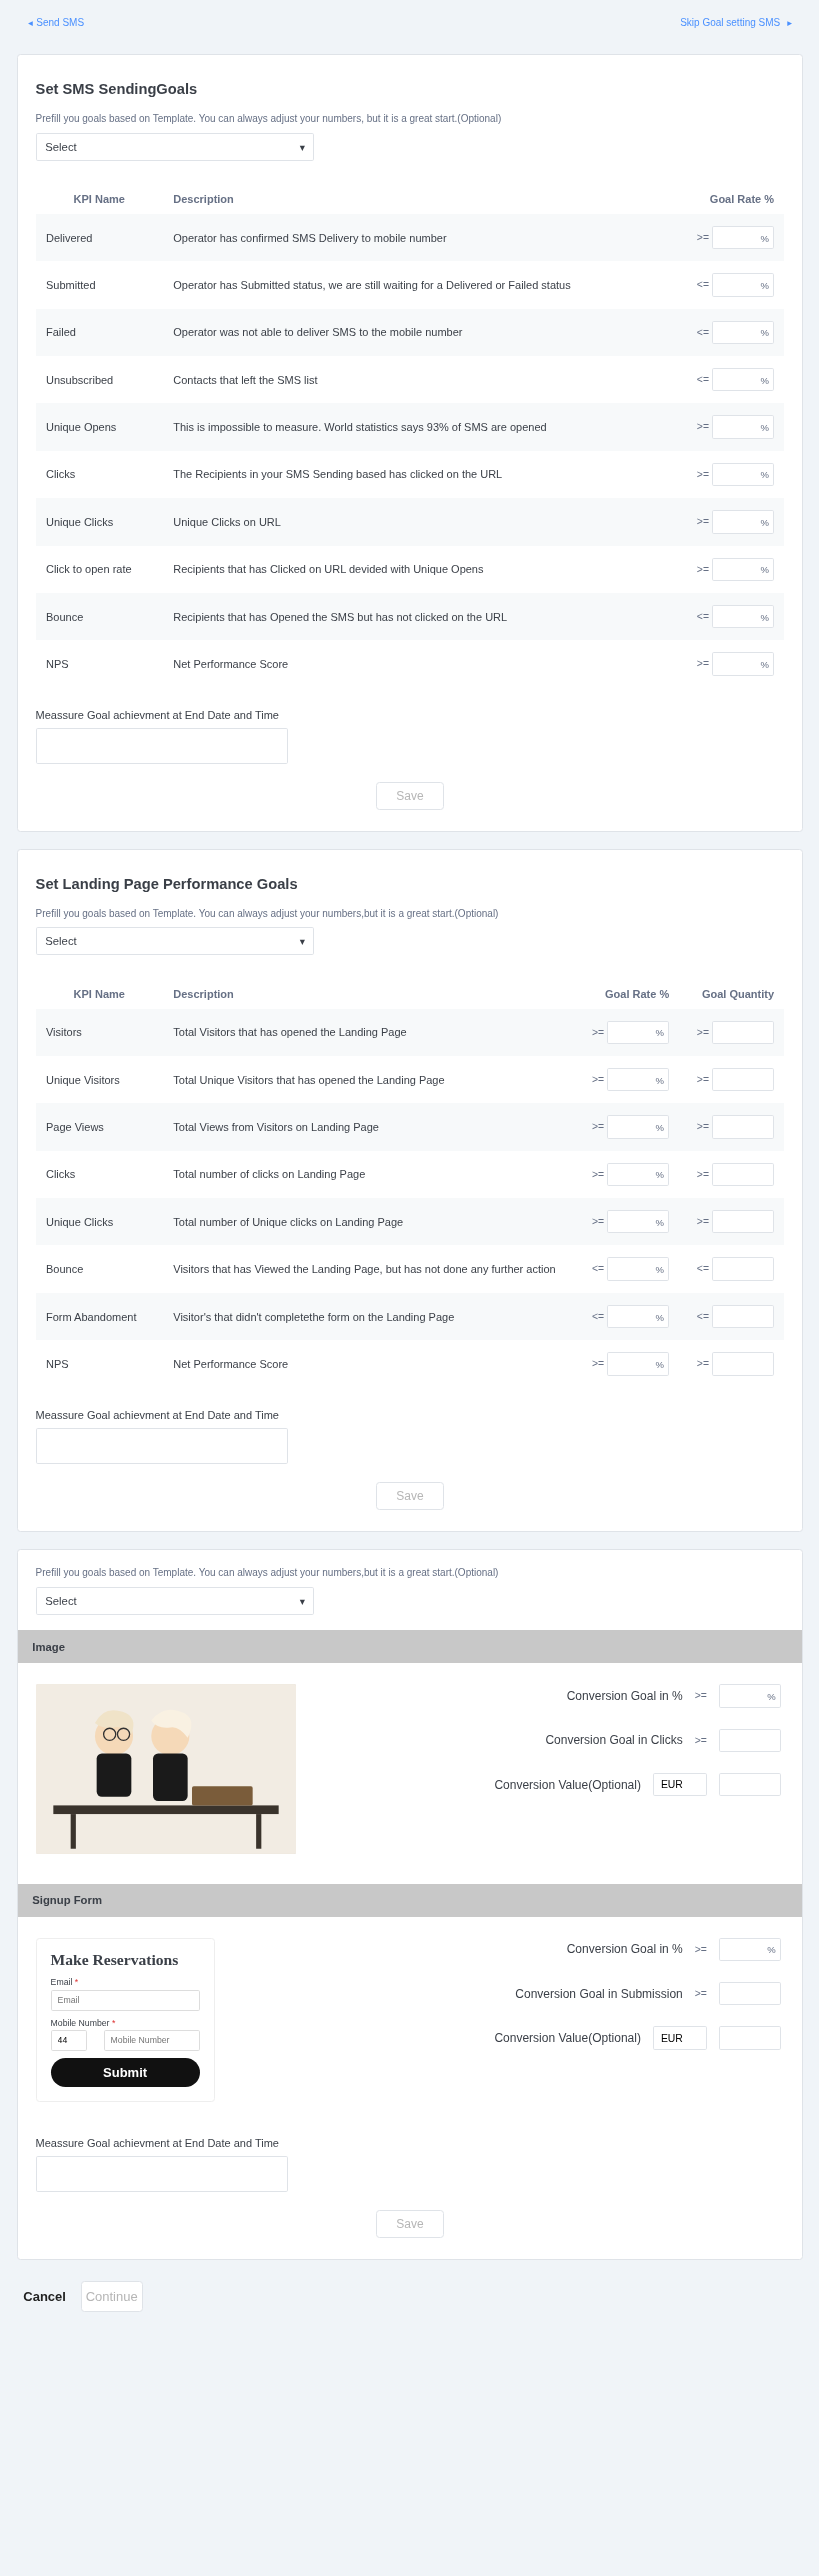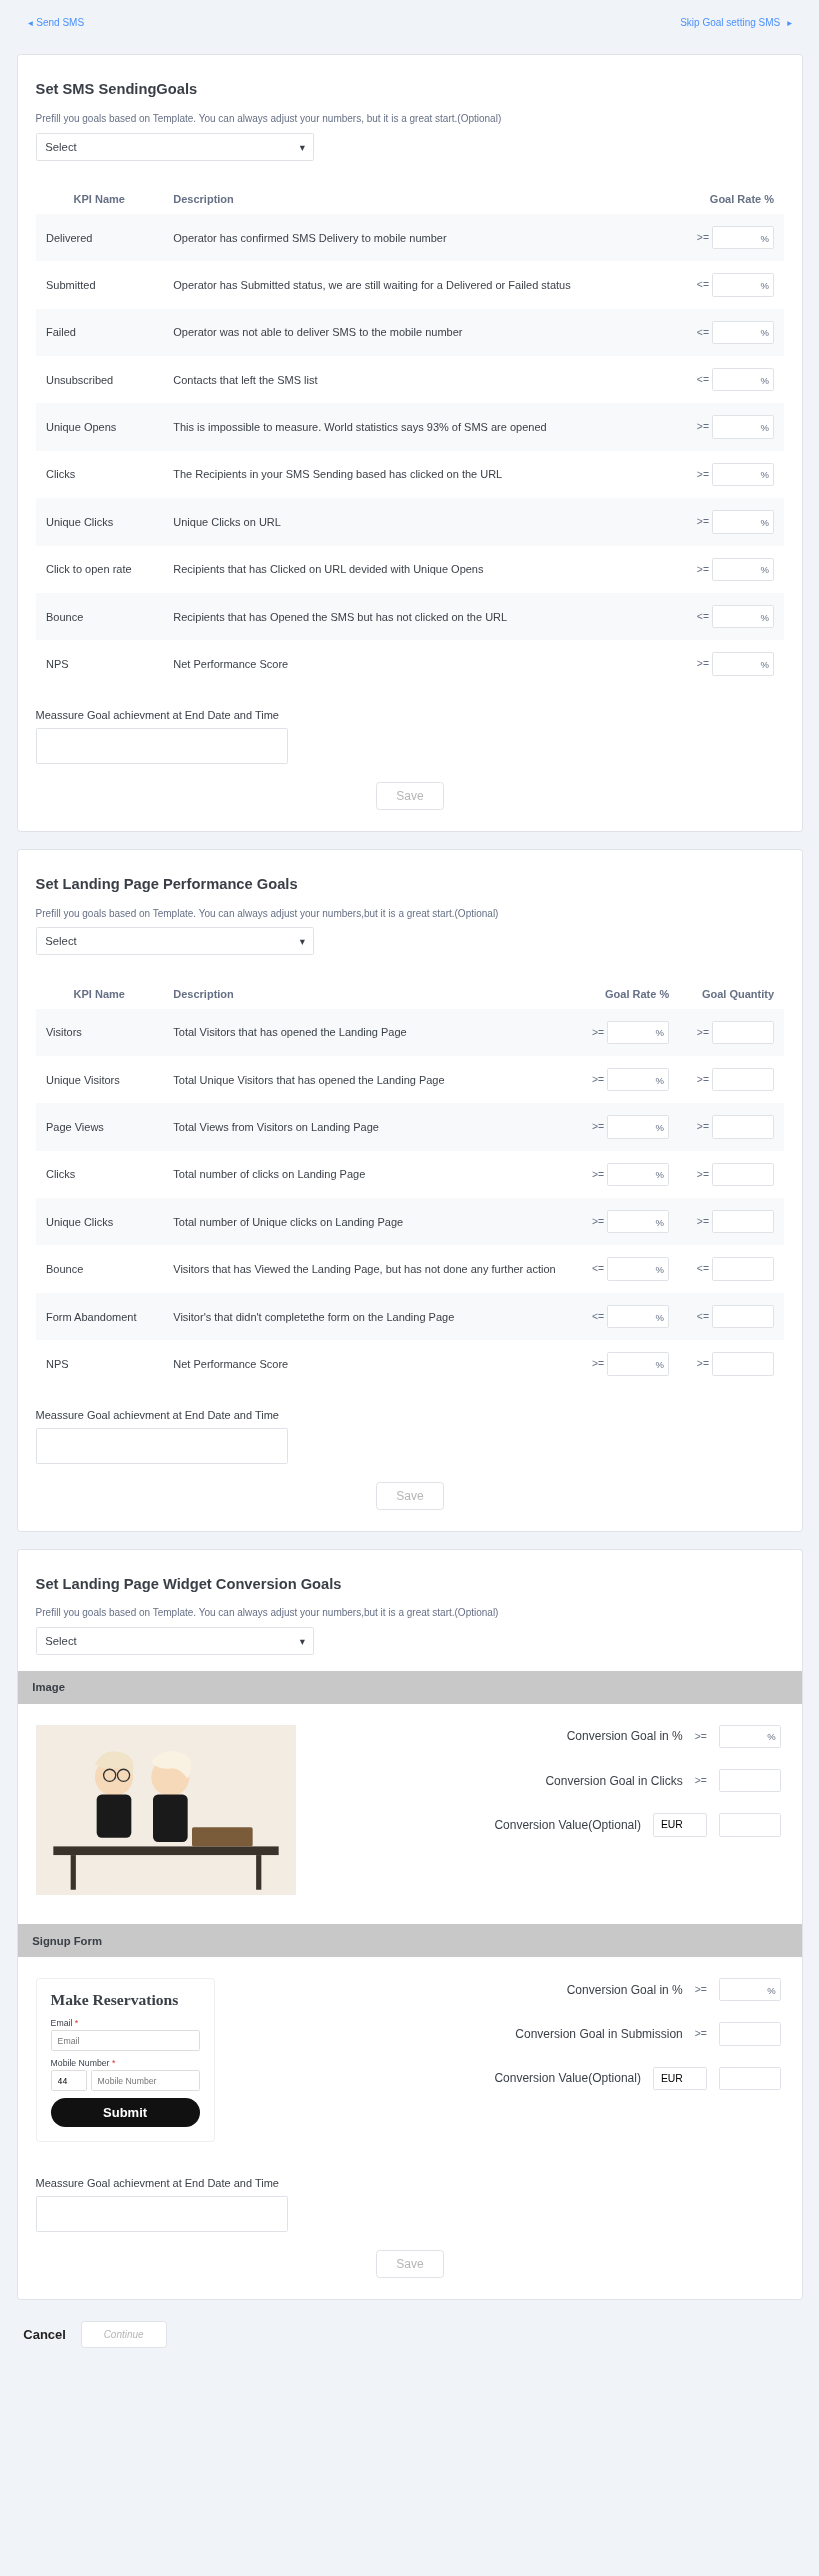--- a/index.html
+++ b/index.html
@@ -47,26 +47,26 @@
   .field-row{display:flex;align-items:center;gap:12px;}
   .field-row .lbl{font-size:12px;color:var(--text);text-align:right;}
   .cur-select{border:0.9px solid var(--border);padding:5.2px 7px;font-size:10.4px;width:54px;border-radius:1.7px;}
   .image-placeholder{width:260px;height:170px;background:linear-gradient(135deg,#ede7de 0%,#d8cfc4 100%);position:relative;border-radius:1.7px;overflow:hidden;}
   .image-placeholder svg{width:100%;height:100%;}
   .signup-card{width:179px;background:#fff;border:0.9px solid #eee;border-radius:3.5px;padding:12px 14px 14px;}
   .signup-card .title{font-family:Georgia,serif;font-size:15.6px;font-weight:600;margin-bottom:8.7px;}
   .signup-card .flabel{font-size:8.7px;margin-bottom:2.6px;}
   .signup-card .req::after{content:" *";color:#d33;}
   .signup-card input{width:100%;border:0.9px solid #ddd;padding:4.3px 6px;font-size:8.7px;margin-bottom:7px;border-radius:1.7px;}
-  .signup-card .phone-row{display:flex;gap:4px;}
+  .signup-card .phone-row{display:flex;gap:17px;}
   .signup-card .phone-row input:first-child{width:36px;}
   .signup-card .submit{width:100%;background:#111;color:#fff;border:none;padding:7px;border-radius:15.6px;font-size:13px;font-weight:600;cursor:pointer;}
   .bottom-actions{display:flex;justify-content:flex-start;gap:8.7px;padding:21px 17.3px 8.7px;align-items:center;}
   .btn-cancel{background:none;border:none;font-weight:700;font-size:13px;color:#222;cursor:pointer;}
-  .btn-continue{border:0.9px solid var(--border);background:#fff;color:#b6b6b6;padding:7px 22px;border-radius:3.5px;font-size:10px;cursor:pointer;font-style:italic;}
+  .btn-continue{border:0.9px solid var(--border);background:#fff;color:#b6b6b6;padding:7px 4px;border-radius:3.5px;font-size:13px;cursor:pointer;}
   .tbl th:nth-child(1){width:17%;text-align:center;}
   .tbl.landing th:nth-child(1){width:17%;}
   .tbl.landing th:nth-child(3){width:14%;}
   .tbl.landing th:nth-child(4){width:14%;}
 </style>
 </head>
 <body>
 
 <div class="page">
   <div class="topbar">
@@ -223,21 +223,20 @@
         </tbody>
     </table>
     <div class="measure-label">Meassure Goal achievment at End Date and Time</div>
     <input class="measure-input" style="">
     <div class="card-footer">
       <button class="btn-save">Save</button>
     </div>
   </div>
 
   <div class="card">
-    <h2>Set Landing Page Widget Conversion Goals</h2>
     <div class="desc">Prefill you goals based on Template. You can always adjust your numbers,but it is a great start.(Optional)</div>
     <div class="select">
       <select>
         <option>Select</option>
       </select>
     </div>
 
     <div class="widget-header">Image</div>
     <div class="widget-body">
       <div class="widget-preview">

